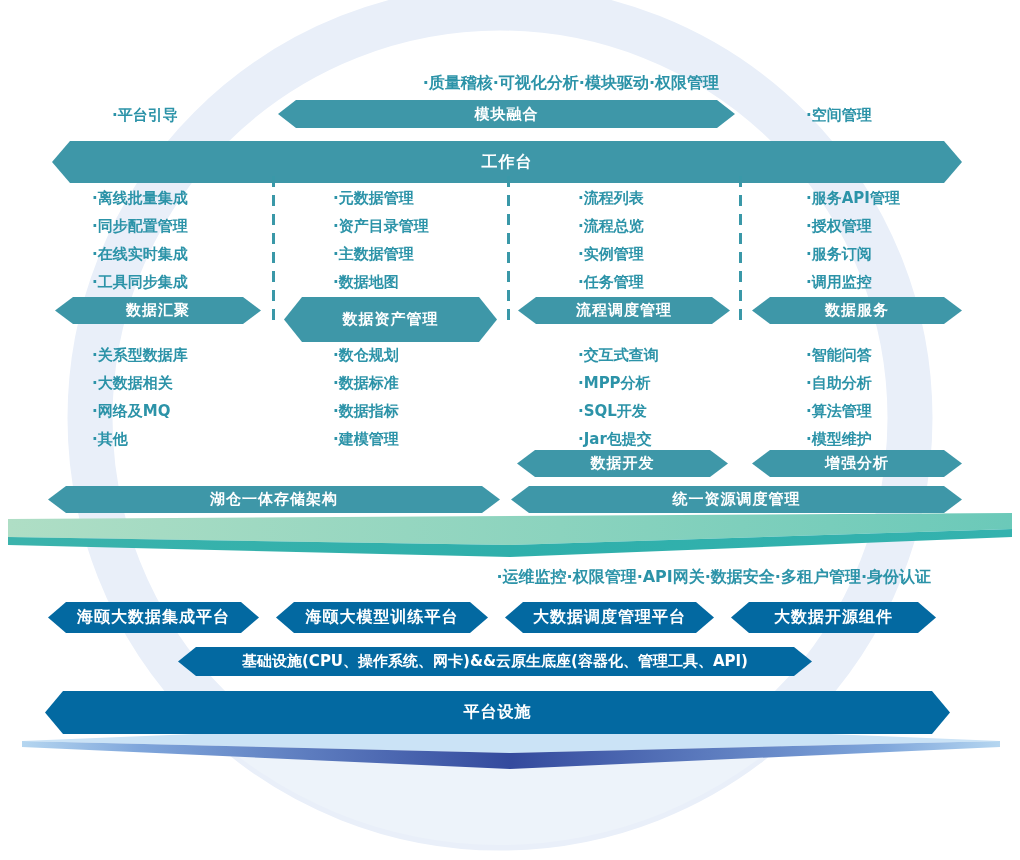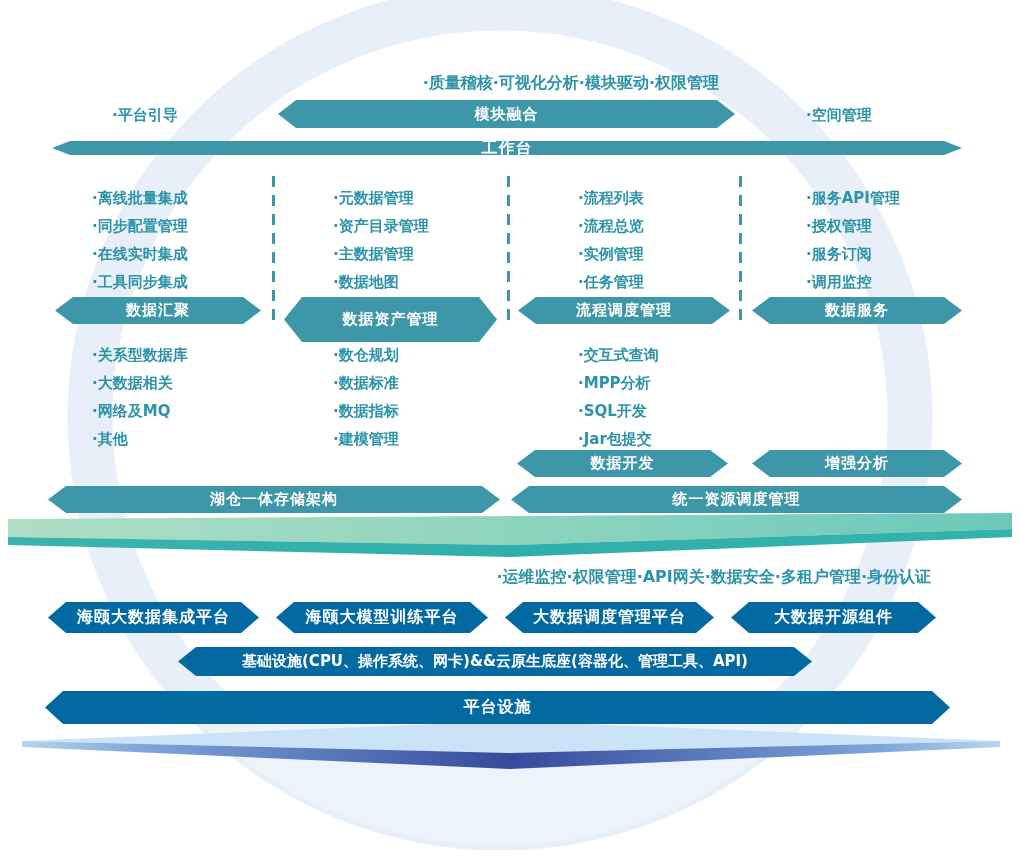--- a/index.html
+++ b/index.html
@@ -87,21 +87,21 @@
       <span>·可视化分析</span>
       <span>·模块驱动</span>
       <span>·权限管理</span>
     </div>
 
     <div class="bullet" style="left:112px;top:106px;">·平台引导</div>
     <div class="bullet" style="left:806px;top:106px;">·空间管理</div>
 
     <div class="banner teal fs15" style="left:278px;top:100px;width:457px;height:28px;">模块融合</div>
 
-    <div class="banner teal fs16" style="left:52px;top:141px;width:910px;height:14px;">工作台</div>
+    <div class="banner teal fs16" style="left:52px;top:141px;width:910px;height:42px;">工作台</div>
 
     <div class="vsep" style="left:272px;top:176px;height:148px;"></div>
     <div class="vsep" style="left:507px;top:176px;height:148px;"></div>
     <div class="vsep" style="left:739px;top:176px;height:148px;"></div>
 
     <div class="col" style="left:92px;top:184px;">
       <div class="li">·离线批量集成</div>
       <div class="li">·同步配置管理</div>
       <div class="li">·在线实时集成</div>
       <div class="li">·工具同步集成</div>
@@ -141,20 +141,26 @@
       <div class="li">·数据标准</div>
       <div class="li">·数据指标</div>
       <div class="li">·建模管理</div>
     </div>
     <div class="col" style="left:578px;top:341px;">
       <div class="li">·交互式查询</div>
       <div class="li">·MPP分析</div>
       <div class="li">·SQL开发</div>
       <div class="li">·Jar包提交</div>
     </div>
+    <div class="col" style="left:806px;top:341px;">
+      <div class="li">·智能问答</div>
+      <div class="li">·自助分析</div>
+      <div class="li">·算法管理</div>
+      <div class="li">·模型维护</div>
+    </div>
 
     <div class="banner teal fs15" style="left:517px;top:450px;width:211px;height:27px;">数据开发</div>
     <div class="banner teal fs15" style="left:752px;top:450px;width:210px;height:27px;">增强分析</div>
 
     <div class="banner teal fs15" style="left:48px;top:486px;width:452px;height:27px;">湖仓一体存储架构</div>
     <div class="banner teal fs15" style="left:511px;top:486px;width:451px;height:27px;">统一资源调度管理</div>
 
     <div class="bullet-row" style="left:76px;top:567px;width:855px;">
       <span>·运维监控</span>
       <span>·权限管理</span>
@@ -164,16 +170,16 @@
       <span>·身份认证</span>
     </div>
 
     <div class="banner blue fs16" style="left:48px;top:602px;width:211px;height:31px;">海颐大数据集成平台</div>
     <div class="banner blue fs16" style="left:276px;top:602px;width:212px;height:31px;">海颐大模型训练平台</div>
     <div class="banner blue fs16" style="left:505px;top:602px;width:209px;height:31px;">大数据调度管理平台</div>
     <div class="banner blue fs16" style="left:731px;top:602px;width:205px;height:31px;">大数据开源组件</div>
 
     <div class="banner blue fs15" style="left:178px;top:647px;width:634px;height:29px;letter-spacing:0;">基础设施(CPU、操作系统、网卡)&amp;&amp;云原生底座(容器化、管理工具、API)</div>
 
-    <div class="banner blue fs16" style="left:45px;top:691px;width:905px;height:33px;">平台设施</div>
+    <div class="banner blue fs16" style="left:45px;top:691px;width:905px;height:43px;">平台设施</div>
 
   </div>
 </div>
 
 </body></html>

